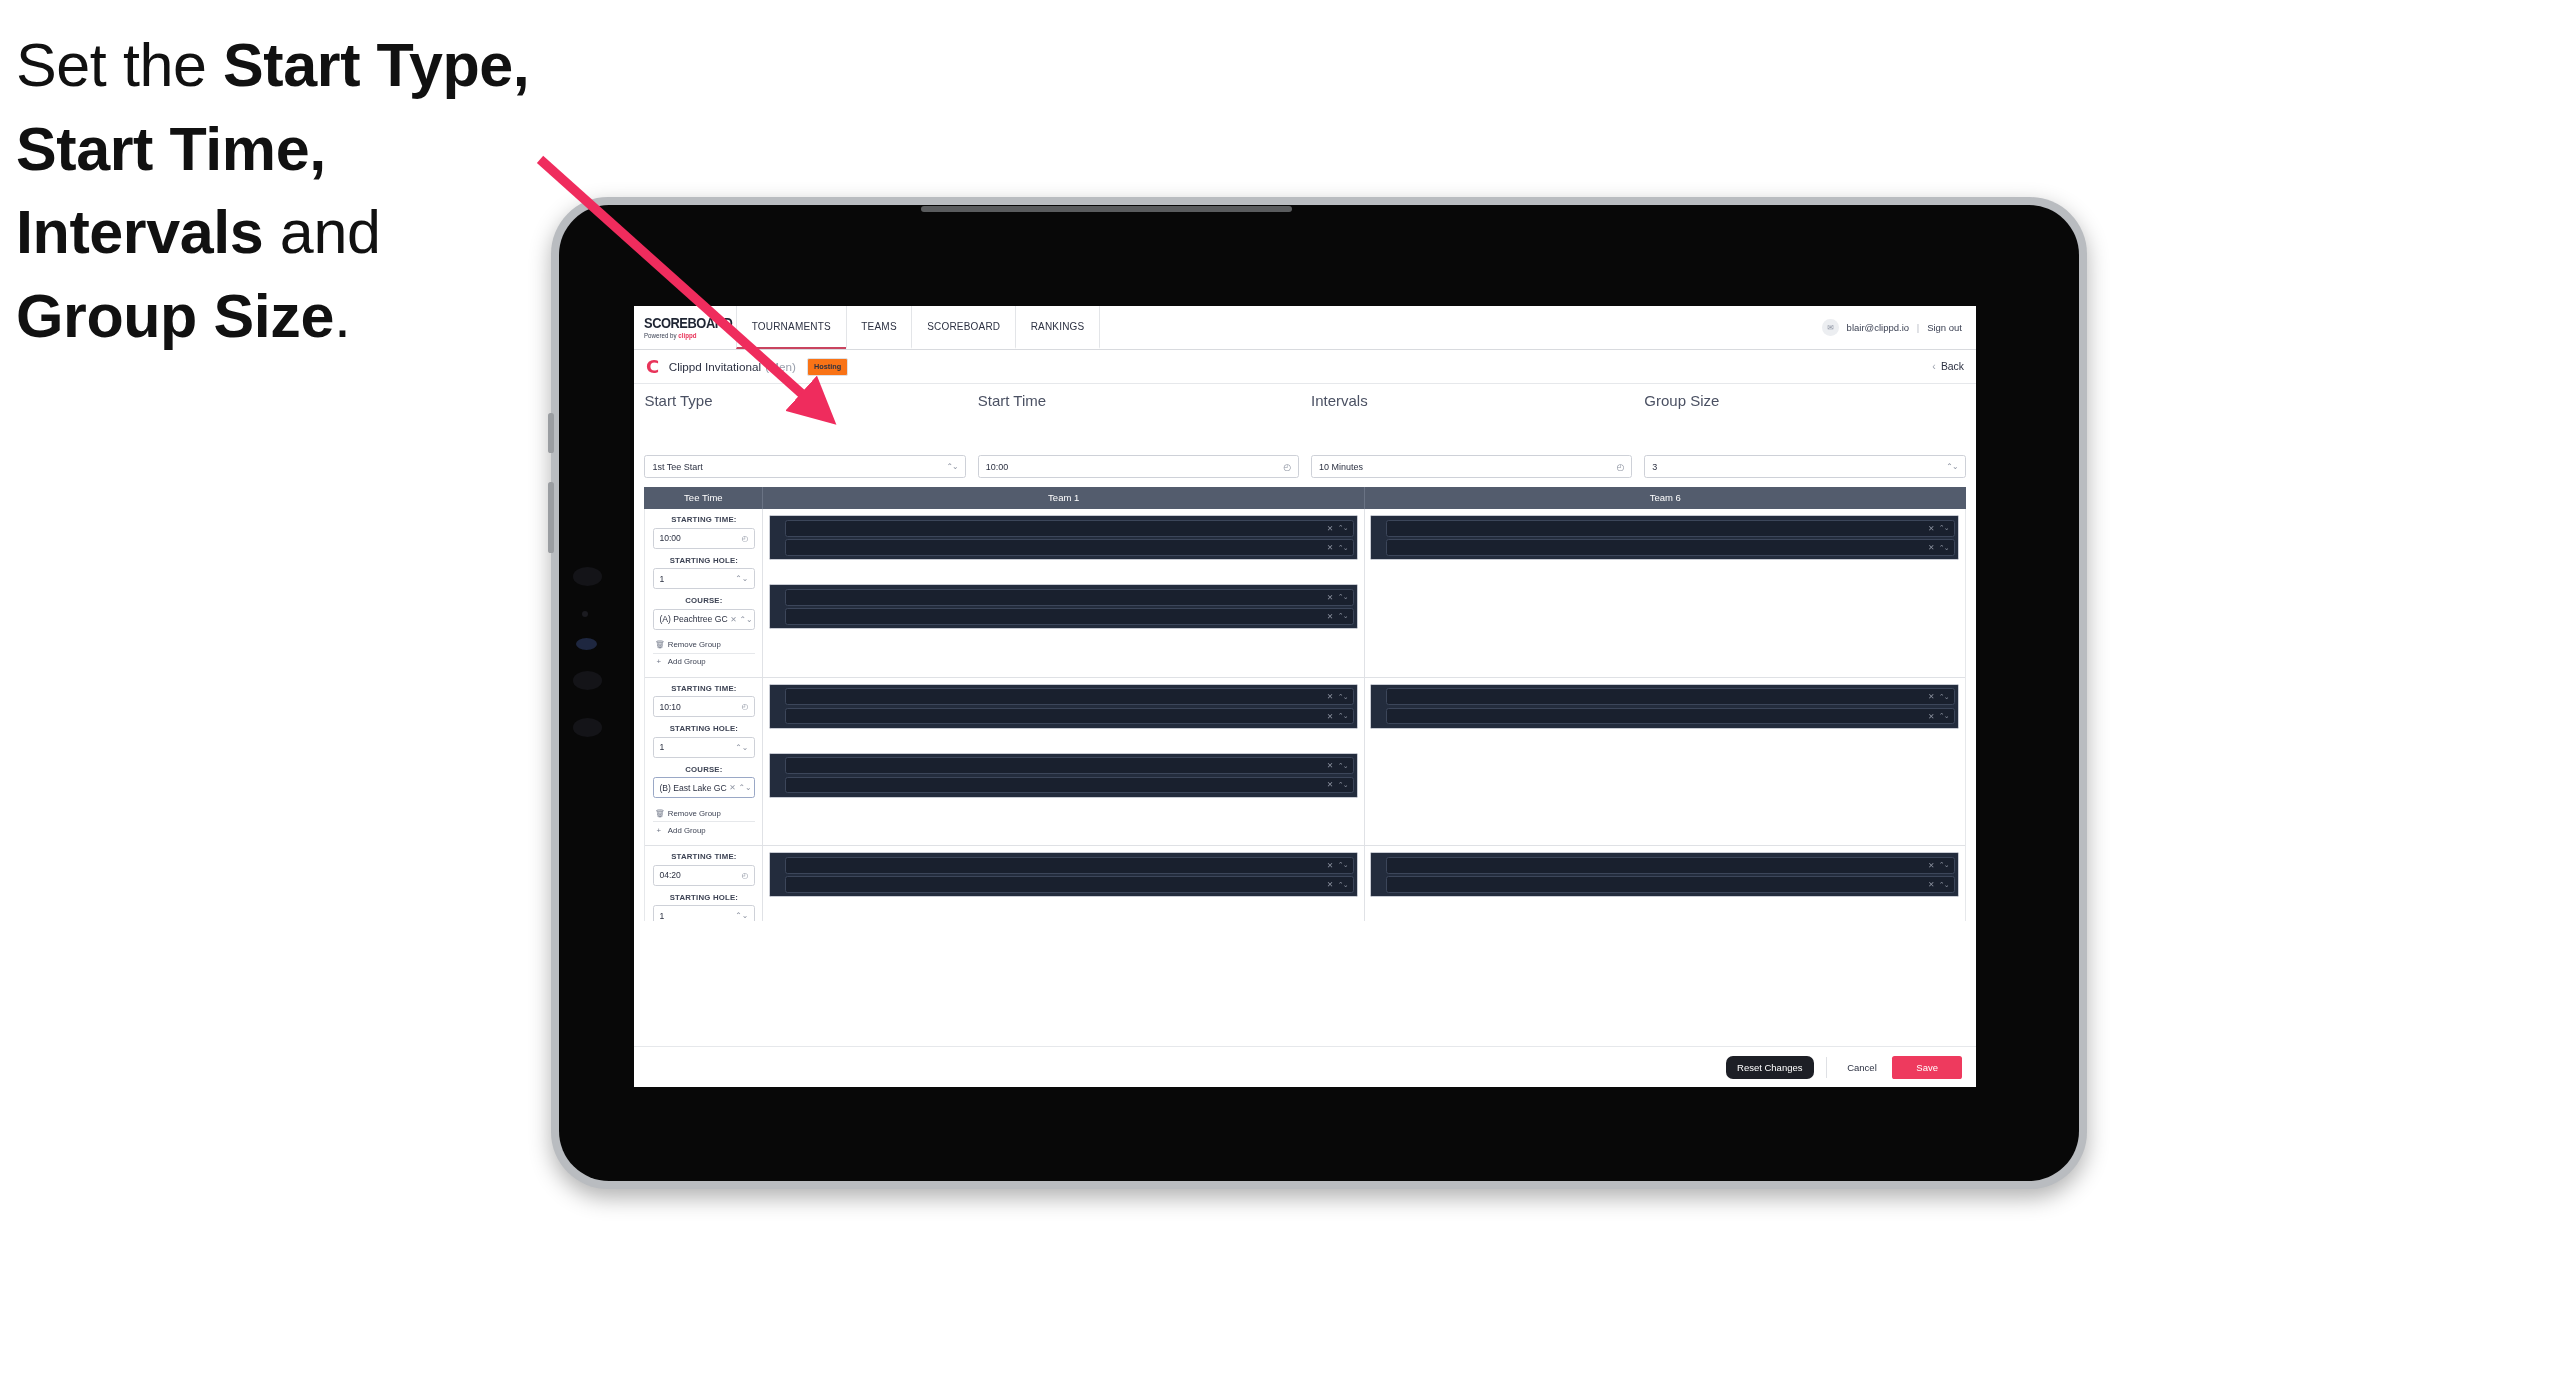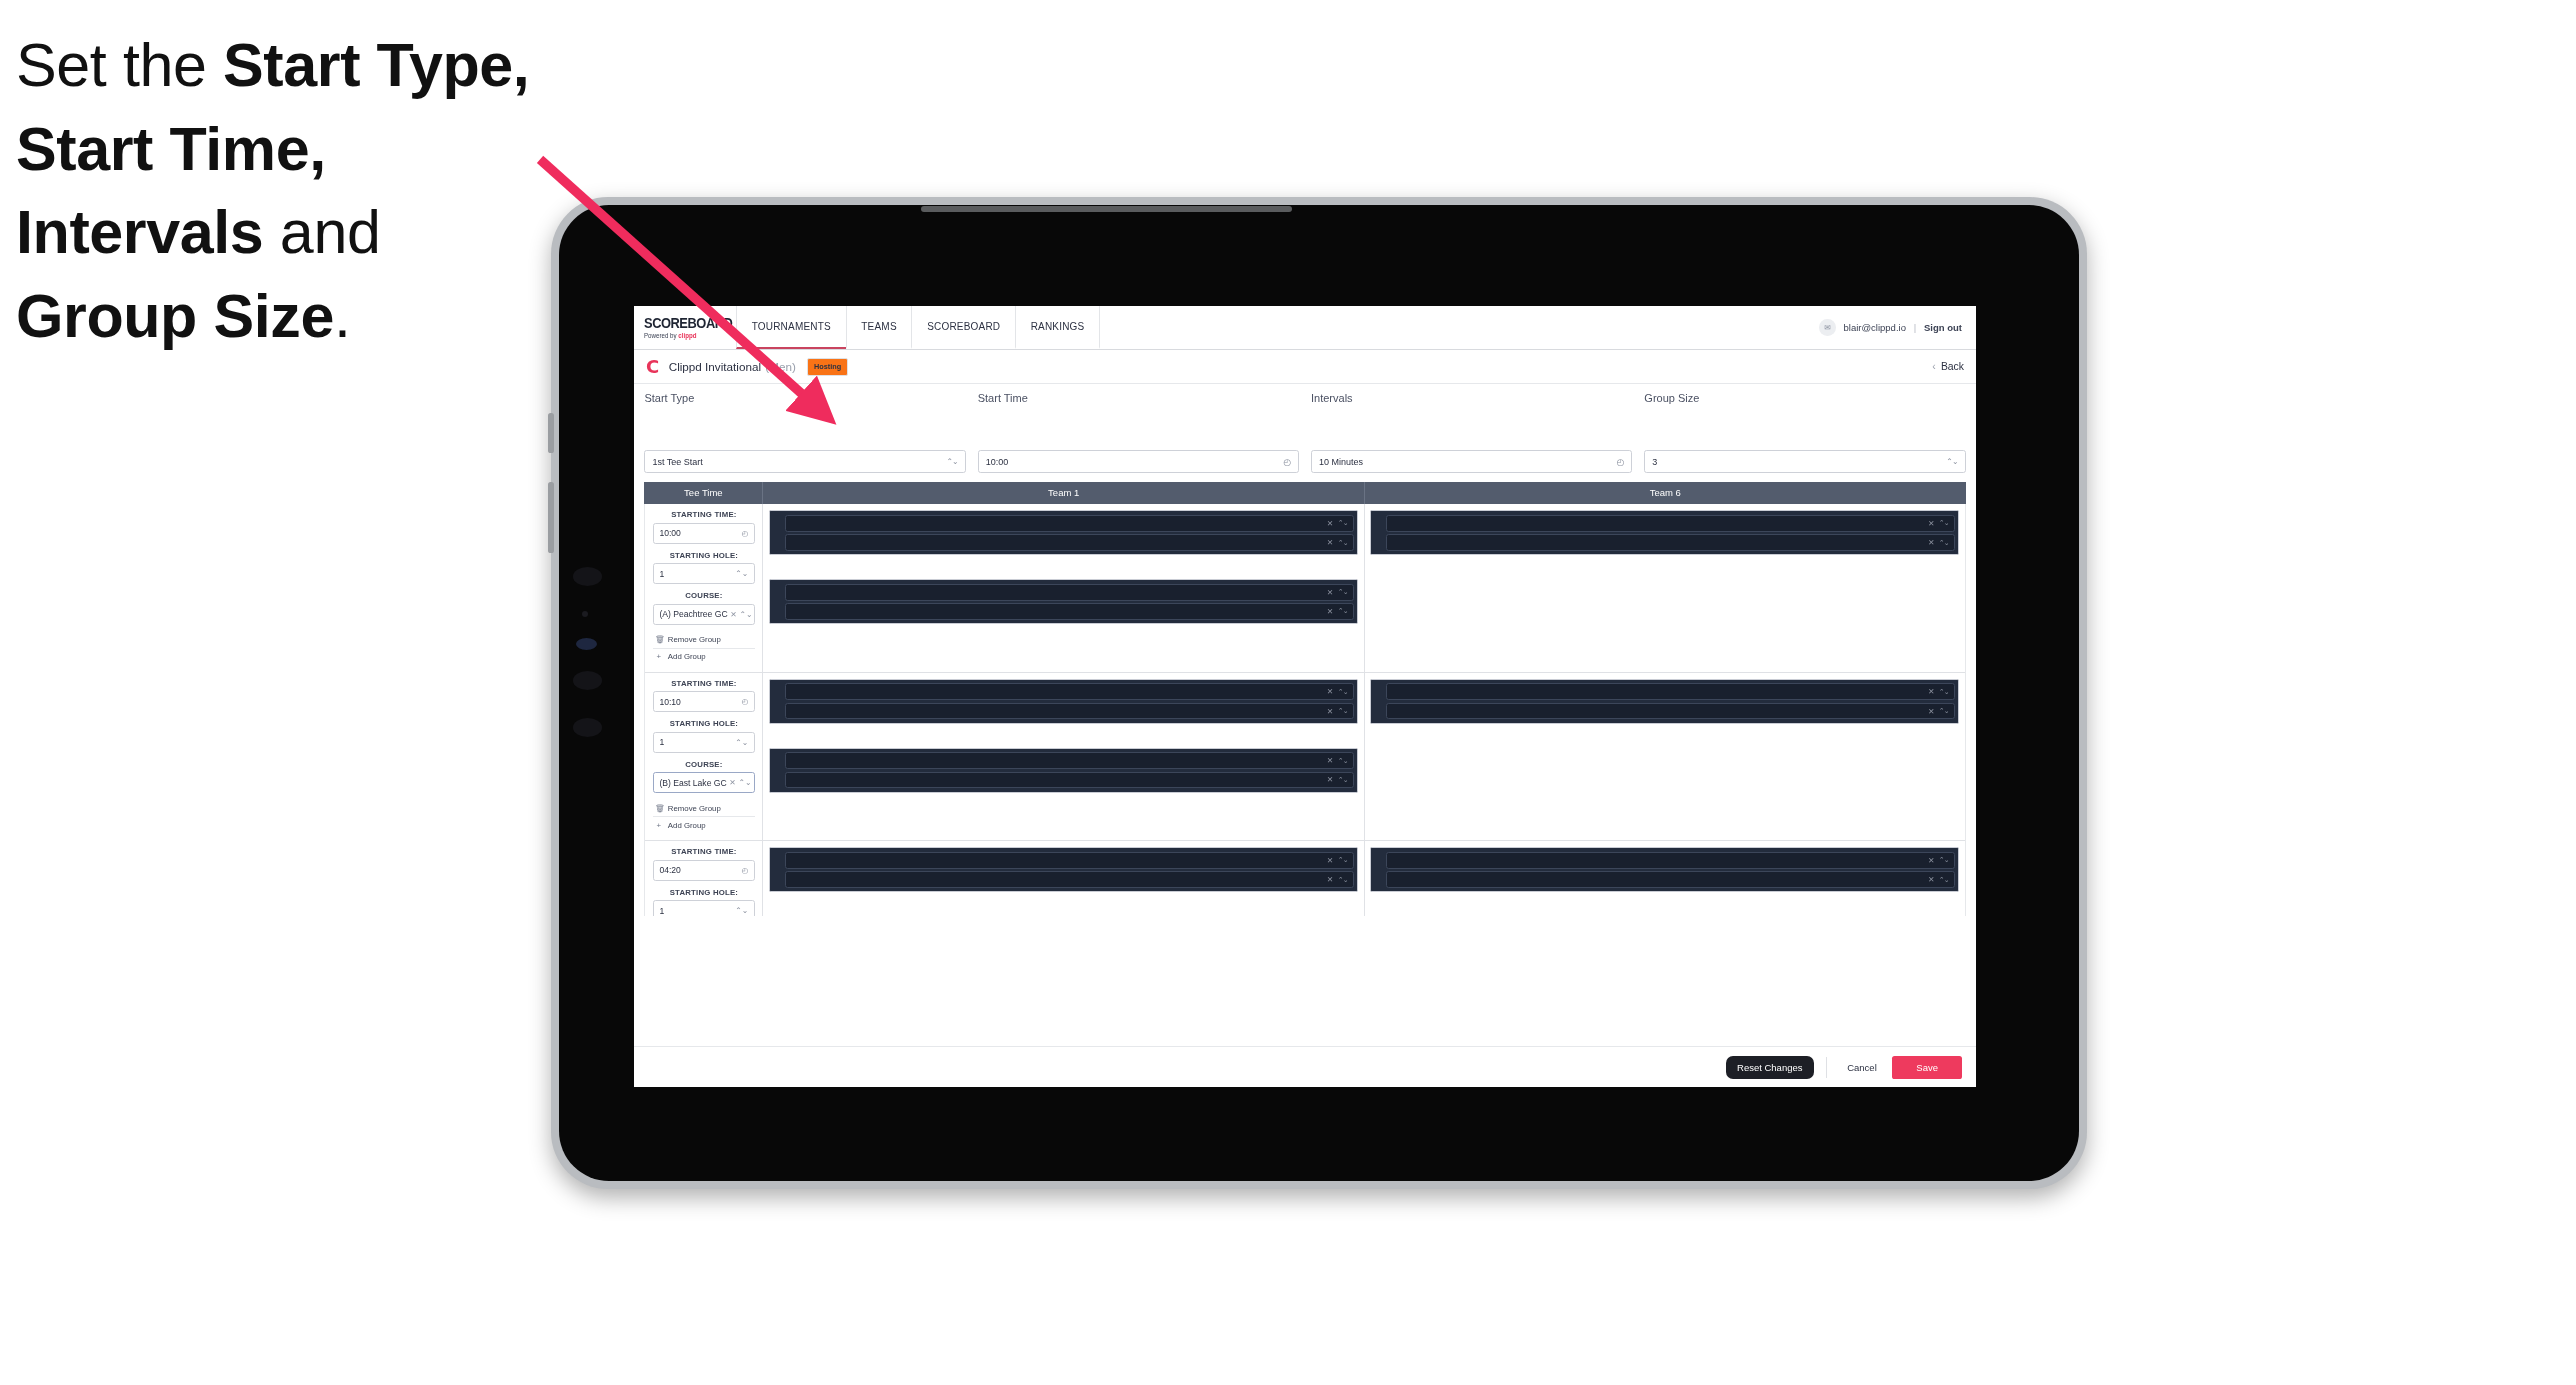--- a/index.html
+++ b/index.html
@@ -161,21 +161,21 @@
     font-size: 9.5px;
     color: #3c4254;
   }
   #avatar {
     width: 16.4px; height: 16.4px; border-radius: 50%;
     background: #eceef1;
     display: flex; align-items: center; justify-content: center;
     font-size: 7.8px; color: #8d93a1;
   }
   #nav-sep { color: #b7bbc4; }
-  #signout { cursor: pointer; font-weight: bold; }
+  #signout { cursor: pointer; }
 
   
   #titlebar {
     height: 33px;
     display: flex;
     align-items: center;
     padding: 0 12px;
     border-bottom: 0.9px solid #e6e8eb;
   }
   #clippd-c {
@@ -208,21 +208,21 @@
   #back-chevron { color: #9aa0ad; font-size: 10.4px; }
 
   
   #settings-row {
     display: flex;
     padding: 7.8px 10.4px 8.6px 10.4px;
     gap: 12px;
   }
   .setting-field { flex: 1; min-width: 0; }
   .setting-label {
-    font-size: 11px;
+    font-size: 15px;
     color: #4b5163;
     margin-bottom: 11px;
   }
   .setting-control {
     height: 21.6px;
     border: 0.9px solid #ced1d8;
     border-radius: 2.6px;
     background: #fff;
     display: flex;
     align-items: center;

